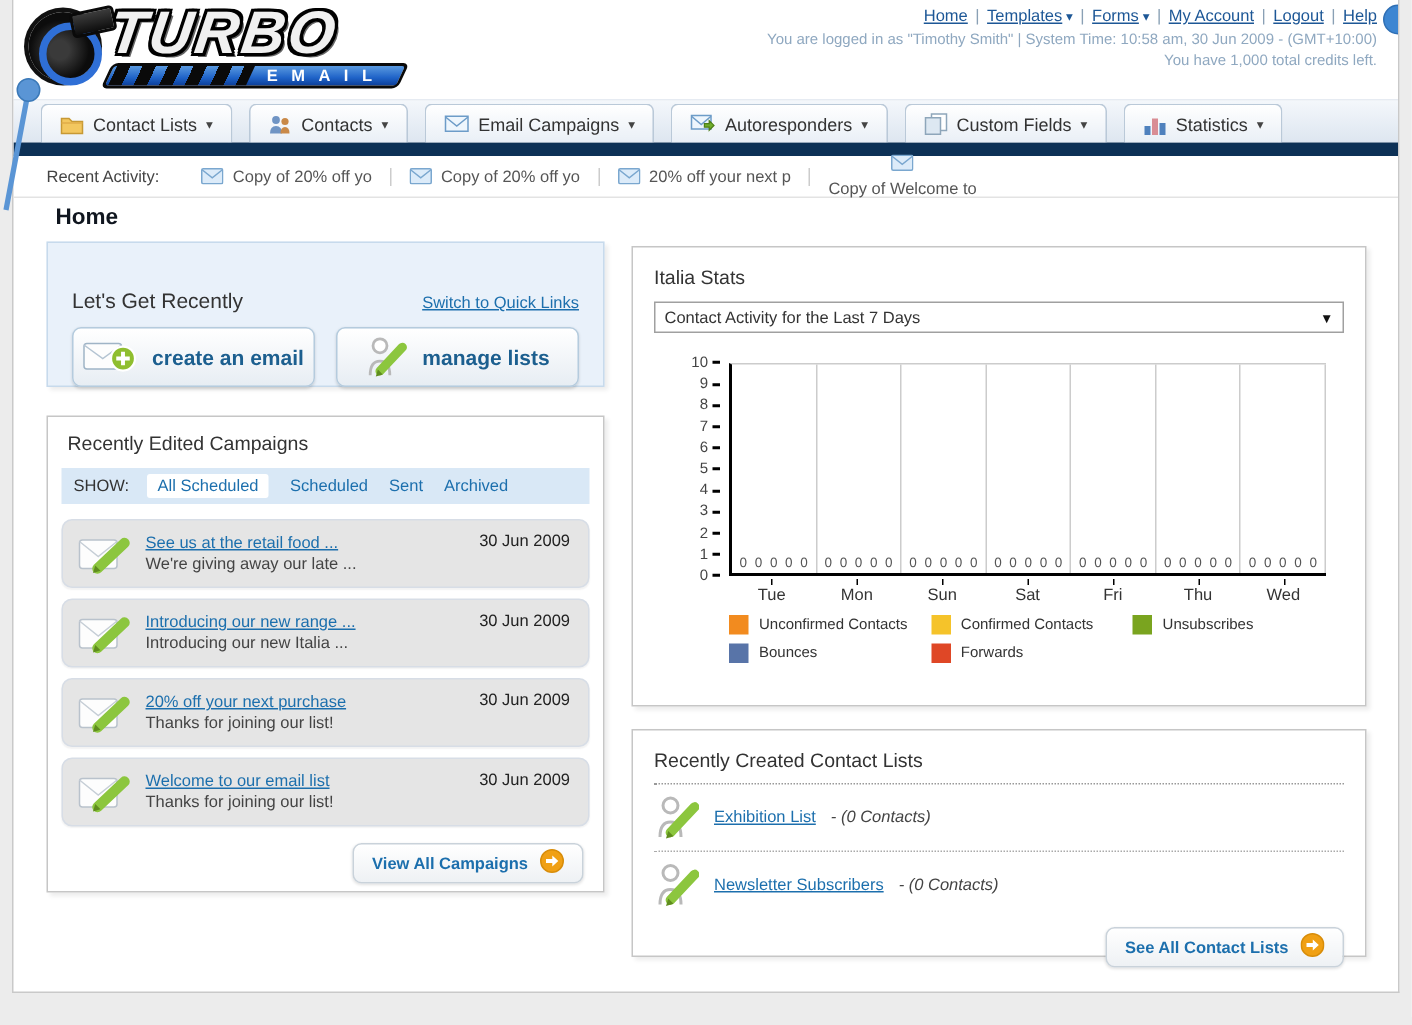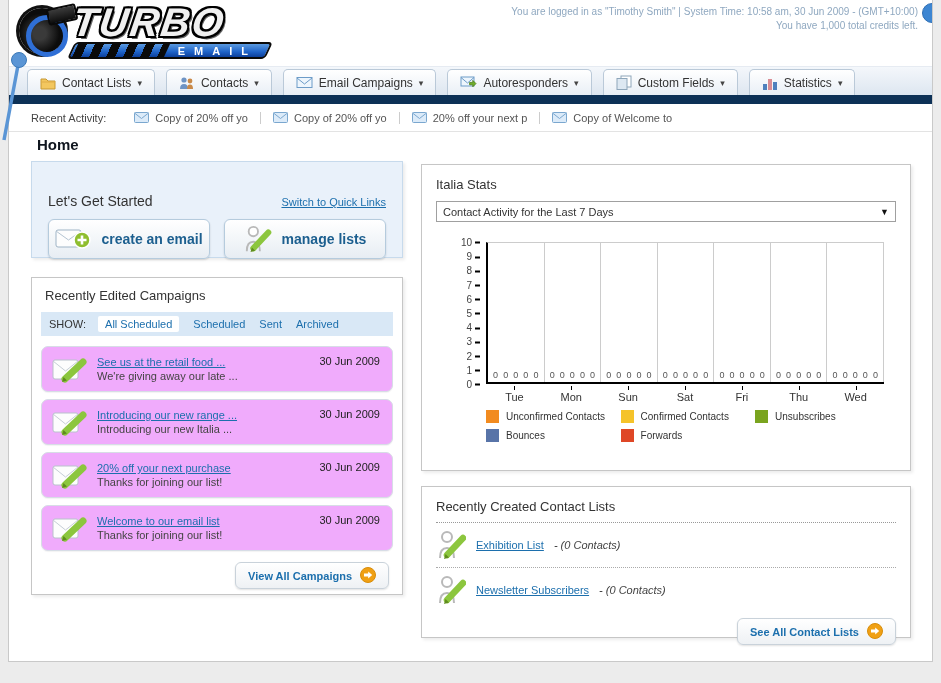--- a/index.html
+++ b/index.html
@@ -45,21 +45,21 @@
     background:linear-gradient(#ffffff,#e9eff6); border:1px solid #bac9d8; border-bottom:none;
     border-radius:5px 5px 0 0; font-size:12px; color:#333; cursor:pointer; white-space:nowrap; }
   .tab .caret { font-size:9px; color:#444; }
   .navybar { height:9px; background:#0d3156; }
 
   
   .activitybar { height:28px; display:flex; align-items:center; padding-left:22px; border-bottom:1px solid #e3e3e3; }
   .activity-label { color:#444; margin-right:16px; }
   .act-item { display:flex; align-items:center; gap:6px; padding:0 12px; border-right:1px solid #ccc;
     color:#555; cursor:pointer; white-space:nowrap; }
-  .act-item:last-child { border-right:none; }
+  .act-item:last-child { border-right:none;flex-direction:column; }
 
   
   .content { position:relative; height:531px; }
   .home-title { position:absolute; left:28px; top:4px; font-size:15px; font-weight:bold; color:#10161f; }
 
   .panel { position:absolute; background:#fff; border:1px solid #c6c6c6; box-shadow:2px 2px 3px rgba(0,0,0,0.08); }
   .panel-title { font-size:13px; color:#333; }
 
   
   .panel-getstarted { left:22px; top:29px; width:372px; height:97px; background:#e9f1fa; border-color:#c7daec; padding:14px 16px 0; }
@@ -73,21 +73,21 @@
 
   
   .panel-campaigns { left:22px; top:145px; width:372px; height:318px; padding:10px 9px 0; }
   .panel-campaigns .panel-title { margin:0 0 9px 4px; }
   .filterbar { display:flex; align-items:center; gap:12px; background:#d9e8f6; padding:4px 8px; font-size:11px; }
   .filterbar .show-label { color:#333; }
   .filterbar a { text-decoration:none; }
   .filterbar a.active { background:#fff; padding:2px 7px; border-radius:2px; }
   .cards { margin-top:10px; display:flex; flex-direction:column; gap:7px; }
   .card { position:relative; display:flex; align-items:center; gap:9px; height:46px; padding:4px 10px;
-    border:1px solid #d7dde6; border-radius:7px; box-shadow:0 1px 1px rgba(0,0,0,0.05); cursor:pointer; background:#f0abfc; }
+    border:1px solid #d7dde6; border-radius:7px; box-shadow:0 1px 1px rgba(0,0,0,0.05); cursor:pointer; background:#e5e5e5; }
   .card-title { font-size:11px; line-height:14px; }
   .card-sub { font-size:11px; color:#444; line-height:14px; }
   .card-date { position:absolute; right:12px; top:8px; color:#222; }
   .viewall-row { text-align:right; margin:11px 4px 0 0; }
   .pill-btn { display:inline-flex; align-items:center; gap:8px; height:27px; padding:0 12px;
     background:linear-gradient(#ffffff,#eef1f4); border:1px solid #c9d2da; border-radius:6px;
     box-shadow:0 1px 2px rgba(0,0,0,0.12); font-size:11px; font-weight:bold; color:#1c6fad; cursor:pointer; }
 
   
   .panel-stats { left:412px; top:32px; width:490px; height:307px; padding:12px 14px 0; }
@@ -134,20 +134,21 @@
   <div class="topbar">
     <div class="logo">
       <div class="turbo-icon"></div>
       <div class="logo-turbo">TURBO</div>
       <div class="logo-bar">
         <span class="logo-stripes"></span>
         <span class="logo-email">EMAIL</span>
       </div>
     </div>
     <div class="top-right">
+      <div class="top-nav" id="top-nav"><a>Home</a><span class="sep">|</span><a>Templates</a><span class="caret"> ▾</span><span class="sep">|</span><a>Forms</a><span class="caret"> ▾</span><span class="sep">|</span><a>My Account</a><span class="sep">|</span><a>Logout</a><span class="sep">|</span><a>Help</a></div>
       <div class="login-line">You are logged in as "Timothy Smith" | System Time: 10:58 am, 30 Jun 2009 - (GMT+10:00)</div>
       <div class="login-line">You have 1,000 total credits left.</div>
     </div>
     <div class="edge-dot"></div>
   </div>
 
   <div class="tabbar" id="tabbar">
       <div class="tab">
         <span style="display: inline-flex; align-items: center;">
           <svg width="16" height="14" viewBox="0 0 16 14">
@@ -255,21 +256,21 @@
           <span>Copy of Welcome to</span>
         </span>
       </span>
   </div>
 
   <div class="content">
     <h1 class="home-title">Home</h1>
 
     <div class="panel panel-getstarted">
       <div class="gs-head">
-        <span class="panel-title">Let's Get Started</span>
+        <span class="panel-title">Let's Get Recently</span>
         <a class="switch-link">Switch to Quick Links</a>
       </div>
       <div class="gs-buttons" id="gs-buttons">
           <div class="gs-btn">
             <span style="display: inline-flex; align-items: center;">
               <svg width="36" height="24" viewBox="0 0 36 24">
                 <rect x="1" y="3" width="25" height="17" rx="2" fill="#fdfdfd" stroke="#9fb4c6"></rect>
                 <path d="M1,4 L13.5,13 L26,4" fill="none" stroke="#b4c4d2"></path>
                 <circle cx="27" cy="13" r="8" fill="#8fbe2f" stroke="#fff" stroke-width="1.5"></circle>
                 <path d="M27,8.5 v9 M22.5,13 h9" stroke="#fff" stroke-width="2.6"></path>

